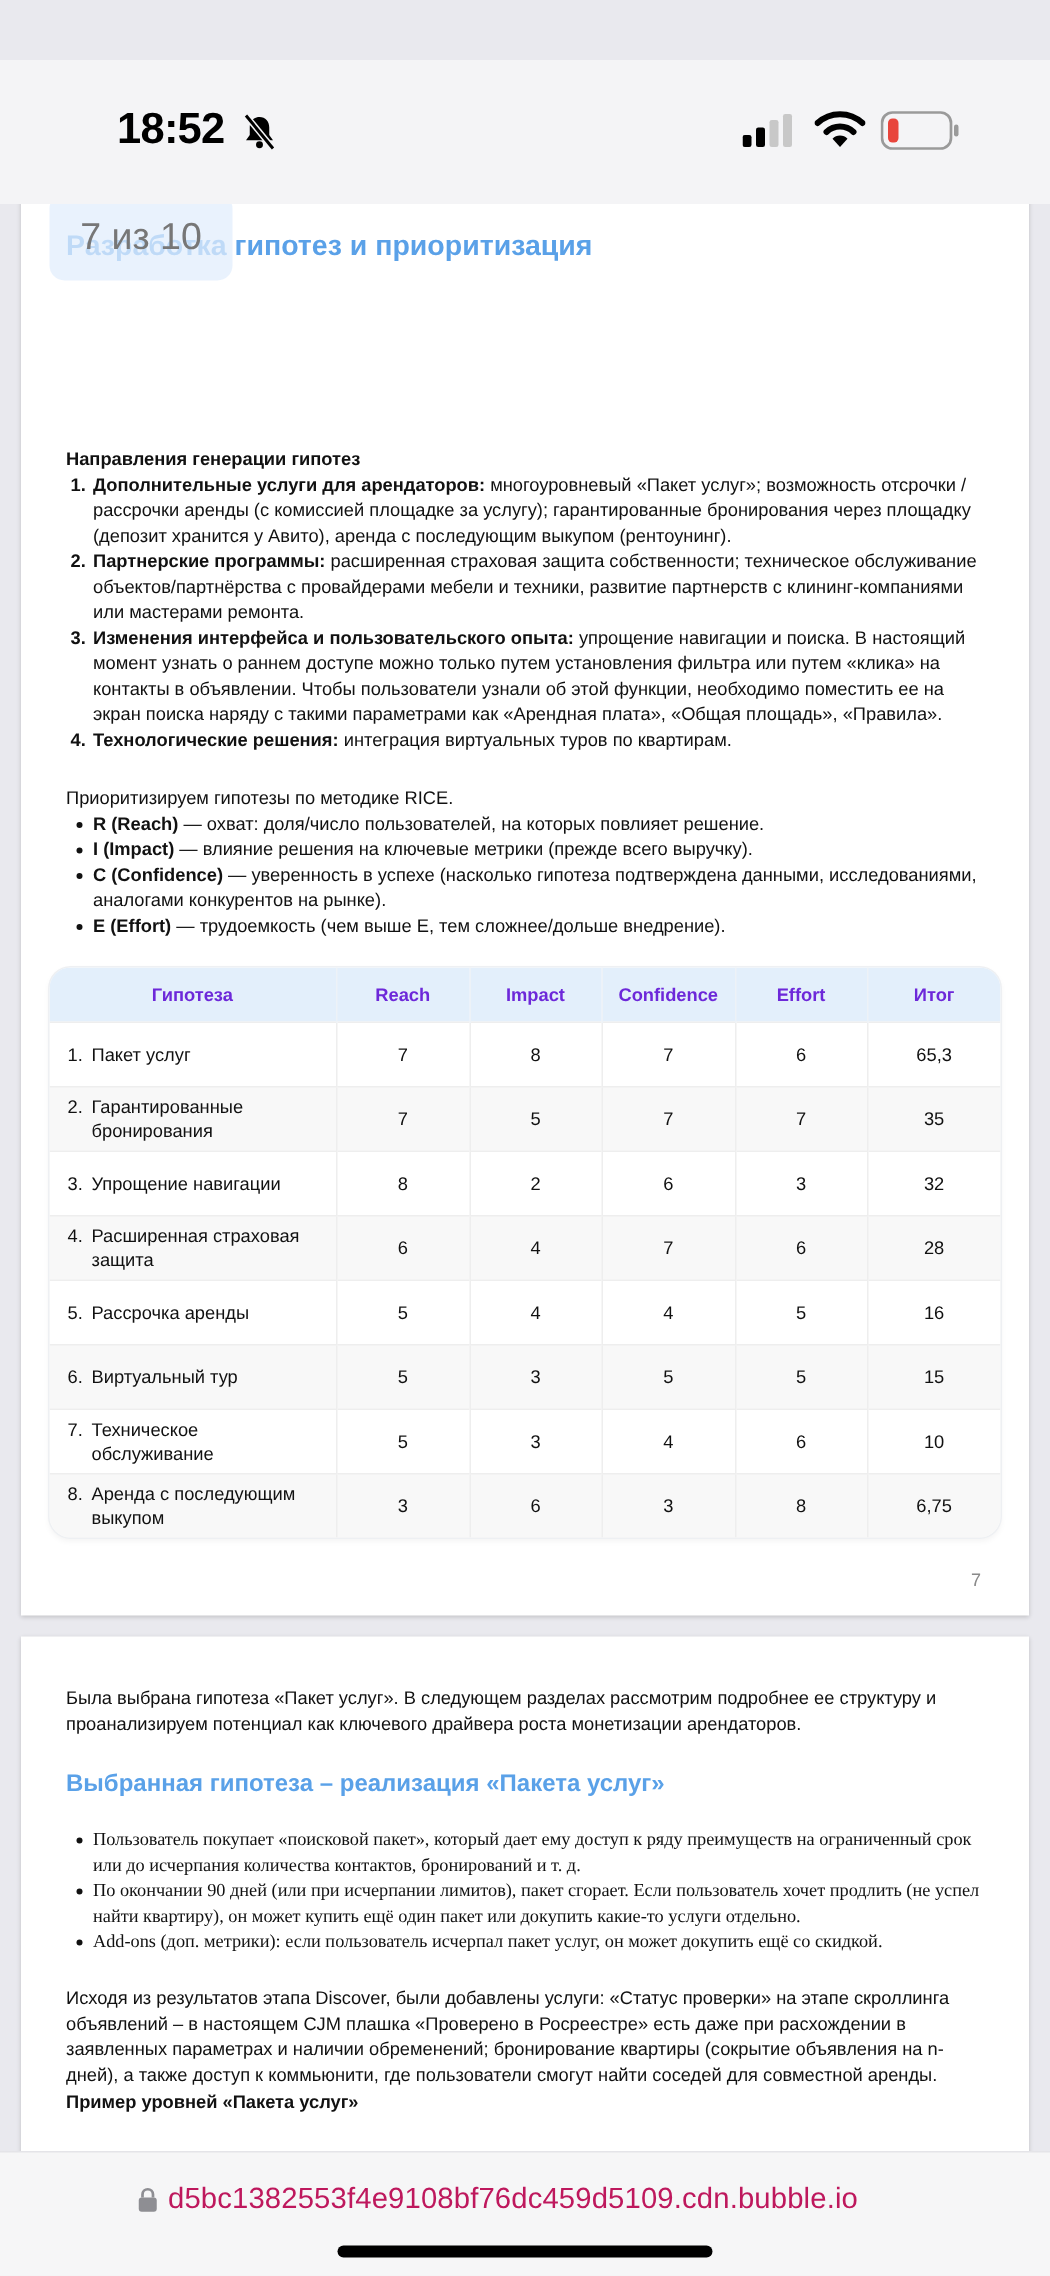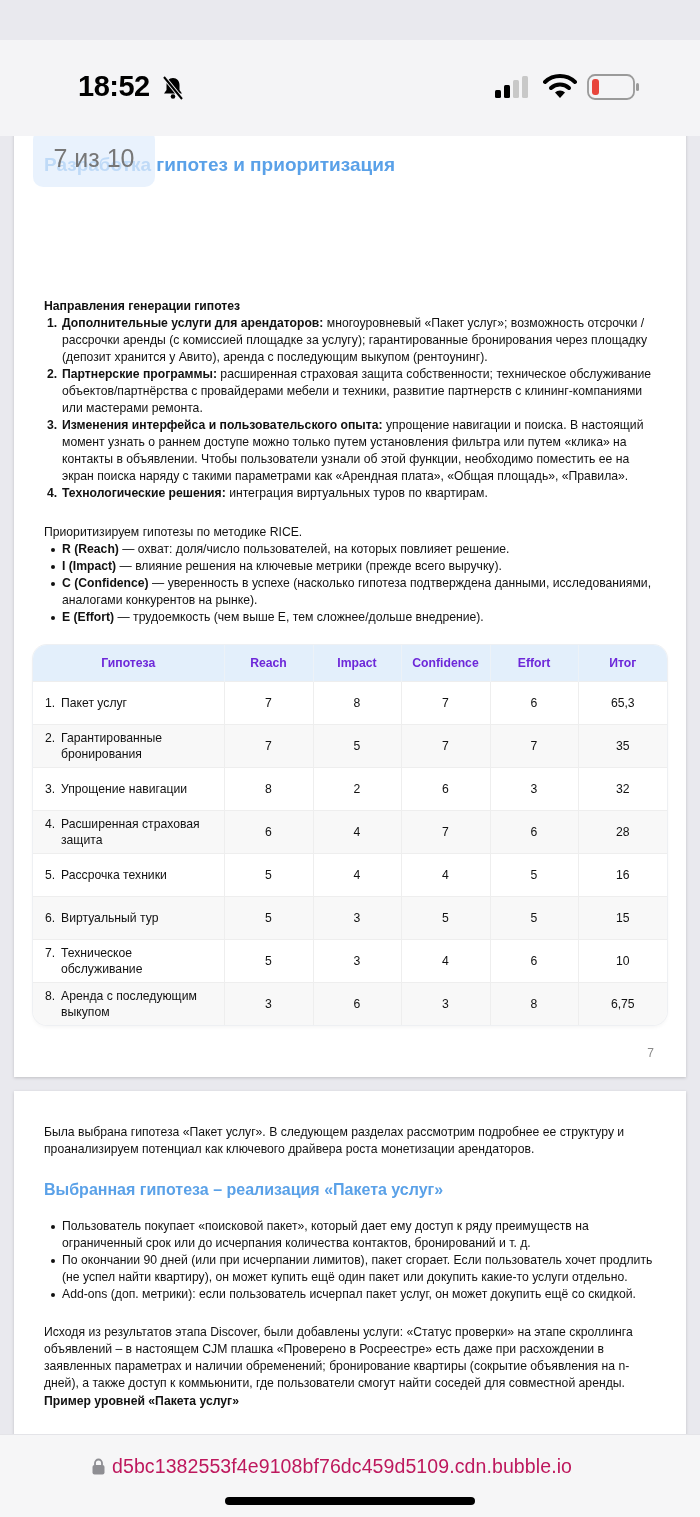--- a/index.html
+++ b/index.html
@@ -196,21 +196,21 @@
         </tr>
         <tr>
           <td class="hyp"><span class="hn">4.</span><span class="ht">Расширенная страховая защита</span></td>
           <td>6</td>
           <td>4</td>
           <td>7</td>
           <td>6</td>
           <td>28</td>
         </tr>
         <tr>
-          <td class="hyp"><span class="hn">5.</span><span class="ht">Рассрочка техники</span></td>
+          <td class="hyp"><span class="hn">5.</span><span class="ht">Рассрочка аренды</span></td>
           <td>5</td>
           <td>4</td>
           <td>4</td>
           <td>5</td>
           <td>16</td>
         </tr>
         <tr>
           <td class="hyp"><span class="hn">6.</span><span class="ht">Виртуальный тур</span></td>
           <td>5</td>
           <td>3</td>
@@ -237,21 +237,21 @@
       </tbody>
     </table>
   </div>
 
   <div class="page-number">7</div>
 </div>
 
 <div class="page page-8">
   <div class="content" style="top:33px;">Была выбрана гипотеза «Пакет услуг». В следующем разделах рассмотрим подробнее ее структуру и проанализируем потенциал как ключевого драйвера роста монетизации арендаторов.</div>
   <div class="h2">Выбранная гипотеза – реализация «Пакета услуг»</div>
-  <div class="content" style="top:127px;">
+  <div class="content" style="top:127px;font-family:Liberation Serif, serif;">
     <ul class="bullets">
       <li>Пользователь покупает «поисковой пакет», который дает ему доступ к ряду преимуществ на ограниченный срок или до исчерпания количества контактов, бронирований и т. д.</li>
       <li>По окончании 90 дней (или при исчерпании лимитов), пакет сгорает. Если пользователь хочет продлить (не успел найти квартиру), он может купить ещё один пакет или докупить какие-то услуги отдельно.</li>
       <li>Add-ons (доп. метрики): если пользователь исчерпал пакет услуг, он может докупить ещё со скидкой.</li>
     </ul>
   </div>
   <div class="content" style="top:233px;">Исходя из результатов этапа Discover, были добавлены услуги: «Статус проверки» на этапе скроллинга объявлений – в настоящем CJM плашка «Проверено в Росреестре» есть даже при расхождении в заявленных параметрах и наличии обременений; бронирование квартиры (сокрытие объявления на n-дней), а также доступ к коммьюнити, где пользователи смогут найти соседей для совместной аренды.</div>
   <div class="content bold" style="top:302px;">Пример уровней «Пакета услуг»</div>
 </div>
 

